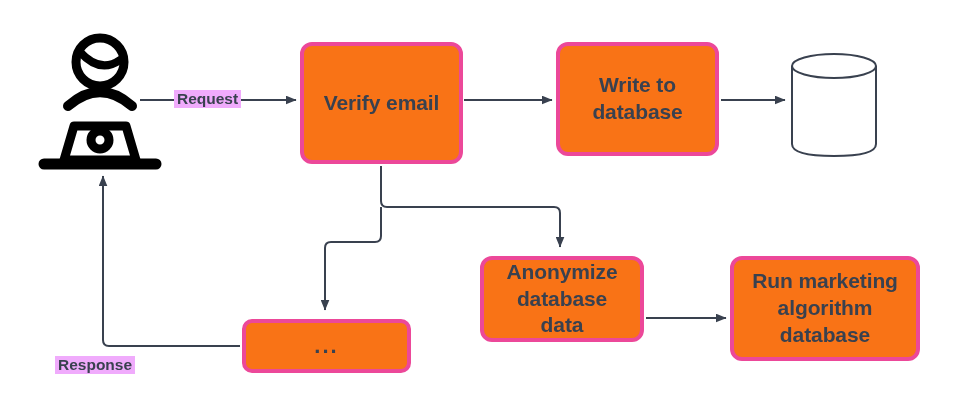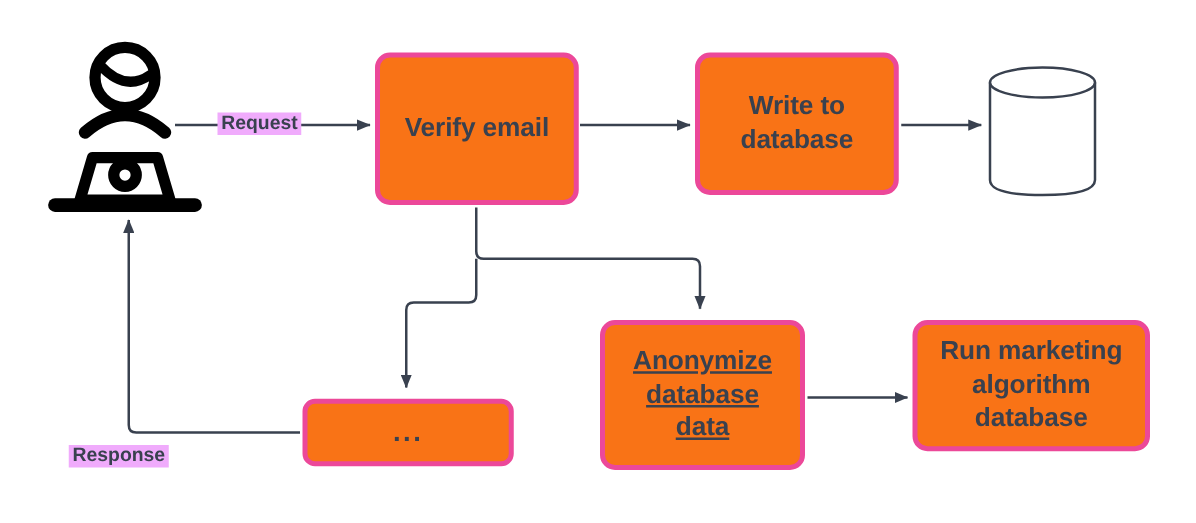--- a/index.html
+++ b/index.html
@@ -41,21 +41,21 @@
     line-height: 1.28;
     letter-spacing: -0.1px;
   }
   .node span {
     display: block;
     padding: 0 8px;
   }
   #node-verify  { left: 300px; top: 42px;  width: 163px; height: 122px; }
   #node-write   { left: 556px; top: 42px;  width: 163px; height: 114px; }
   #node-ellipsis{ left: 242px; top: 319px; width: 169px; height: 54px;  border-radius: 10px; }
-  #node-anon    { left: 480px; top: 256px; width: 164px; height: 120px; text-decoration: underline; }
+  #node-anon    { left: 480px; top: 256px; width: 164px; height: 86px; }
   #node-mql     { left: 730px; top: 256px; width: 190px; height: 105px; }
 
   #node-ellipsis span {
     font-size: 22px;
     letter-spacing: 2px;
     line-height: 0.6;
   }
 
   .edge-label {
     position: absolute;

